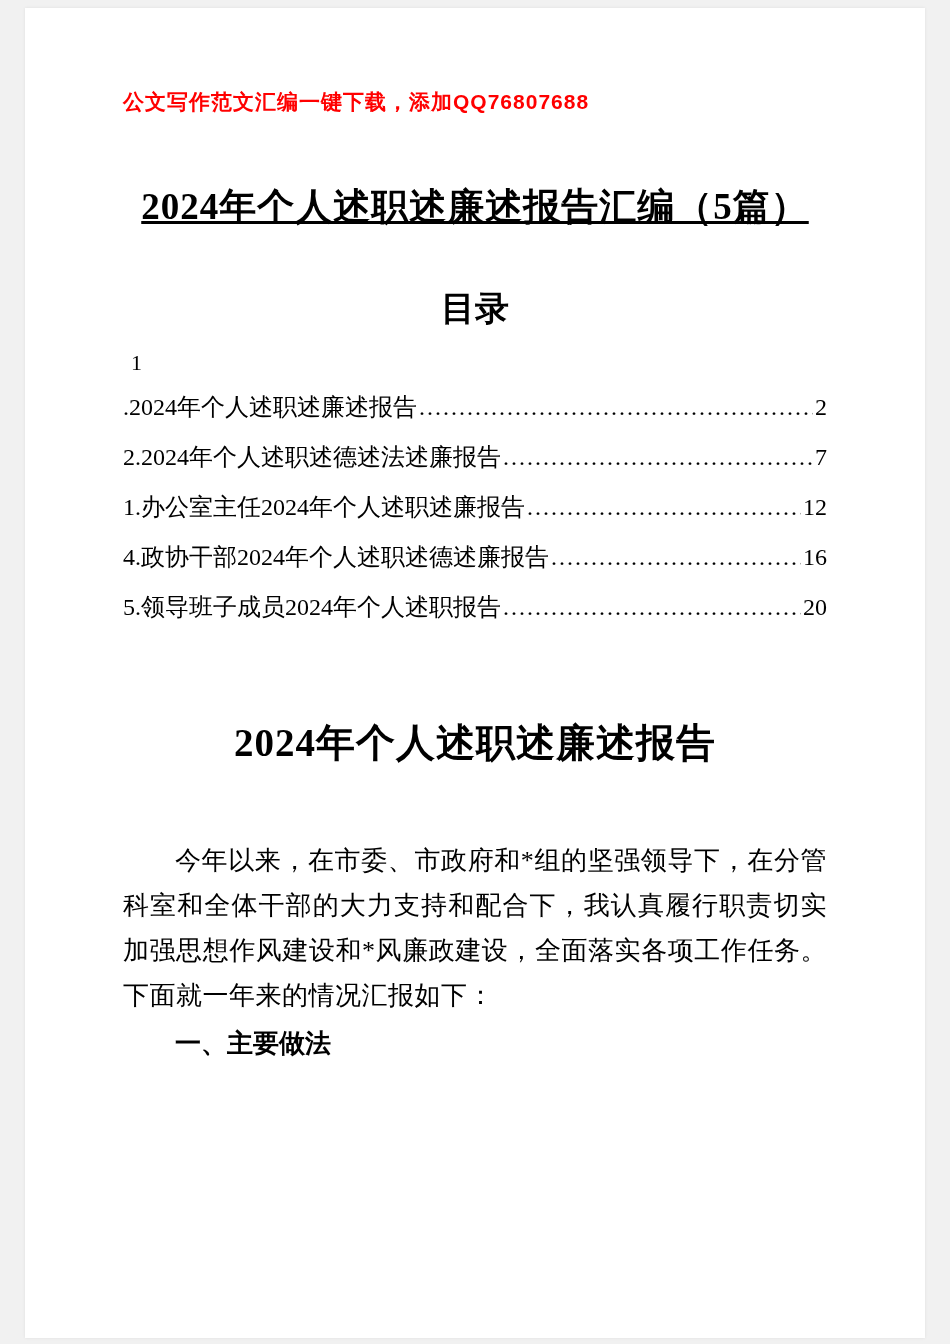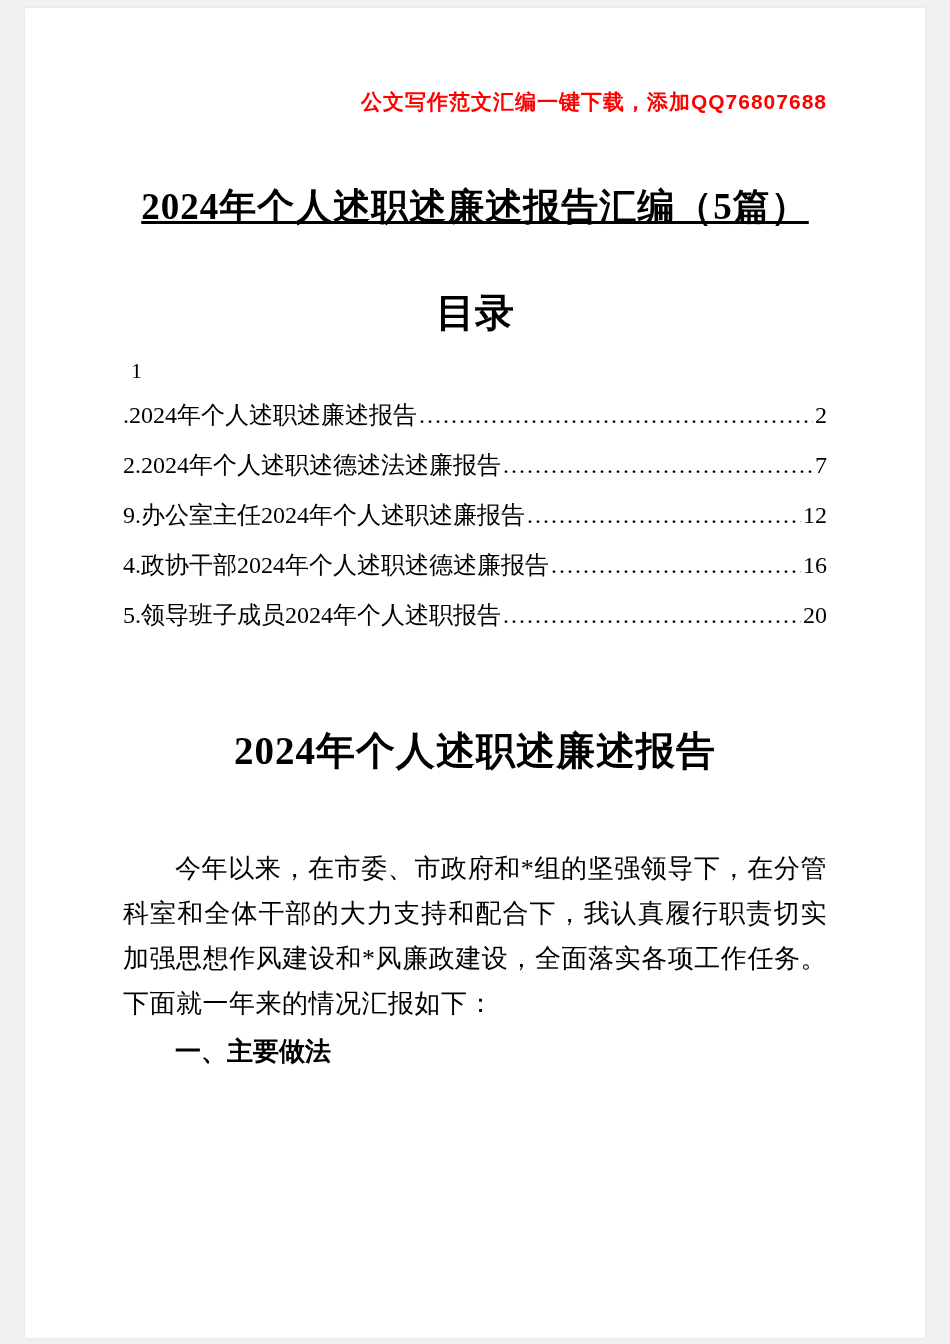--- a/index.html
+++ b/index.html
@@ -18,39 +18,39 @@
   .page {
     width: 900px;
     height: 1330px;
     margin: 8px auto 0 auto;
     background: #ffffff;
     padding: 0 98px;
     box-shadow: 0 0 3px rgba(0,0,0,0.08);
   }
   .notice {
     padding-top: 80px;
-    text-align: right;
+    text-align: left;
     color: #ff0000;
     font-size: 21px;
     font-weight: bold;
     font-family: "Liberation Sans", "DejaVu Sans", sans-serif;
     letter-spacing: 1px;
   }
   .doc-title {
     margin: 66px 0 0 0;
     text-align: center;
     font-size: 37px;
     font-weight: bold;
     letter-spacing: 1px;
     text-decoration: underline;
   }
   .toc-heading {
     margin: 54px 0 0 0;
     text-align: center;
-    font-size: 39px;
+    font-size: 34px;
     font-weight: bold;
     font-family: "Liberation Sans", "DejaVu Sans", sans-serif;
   }
   .stray-number {
     margin: 16px 0 0 8px;
     font-size: 22px;
     line-height: 30px;
   }
   .toc {
     margin-top: 4px;
@@ -120,21 +120,21 @@
       <span class="pagenum">2</span>
     </div>
 
     <div class="toc-entry">
       <span class="label">2.2024年个人述职述德述法述廉报告</span>
       <span class="leader">..........................................................................................................................................</span>
       <span class="pagenum">7</span>
     </div>
 
     <div class="toc-entry">
-      <span class="label">9.办公室主任2024年个人述职述廉报告</span>
+      <span class="label">1.办公室主任2024年个人述职述廉报告</span>
       <span class="leader">..........................................................................................................................................</span>
       <span class="pagenum">12</span>
     </div>
 
     <div class="toc-entry">
       <span class="label">4.政协干部2024年个人述职述德述廉报告</span>
       <span class="leader">..........................................................................................................................................</span>
       <span class="pagenum">16</span>
     </div>
 

